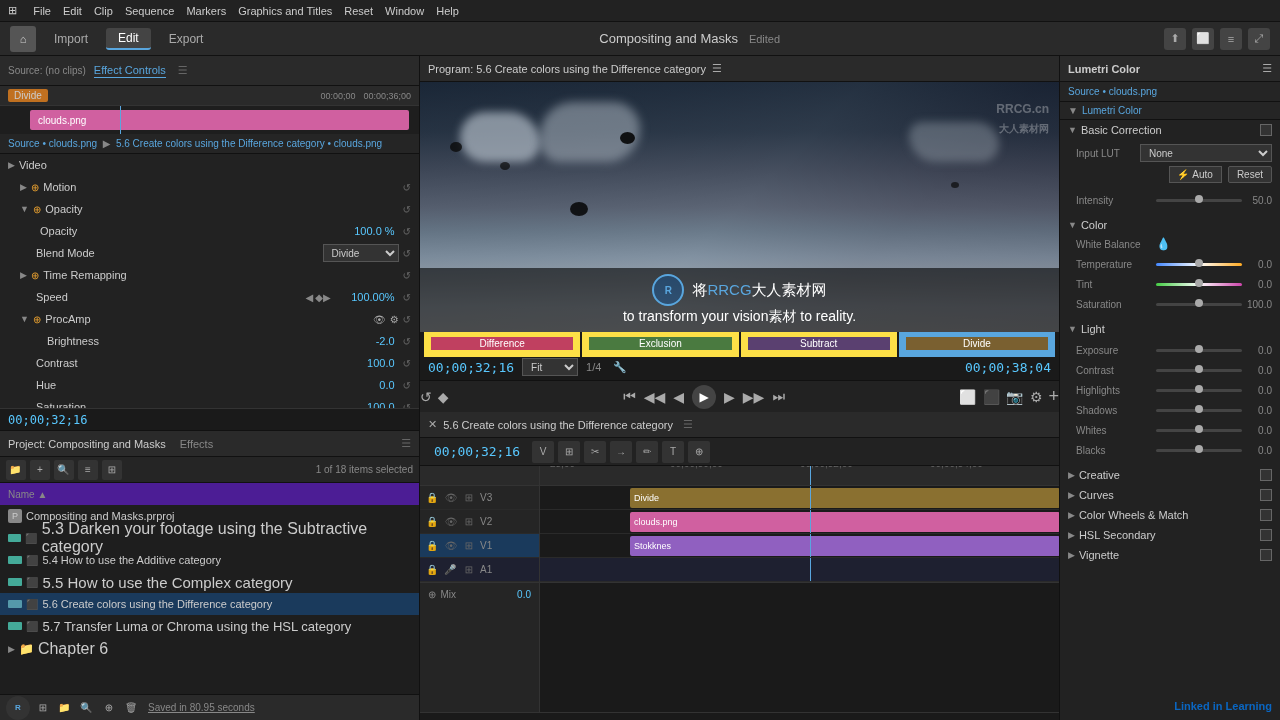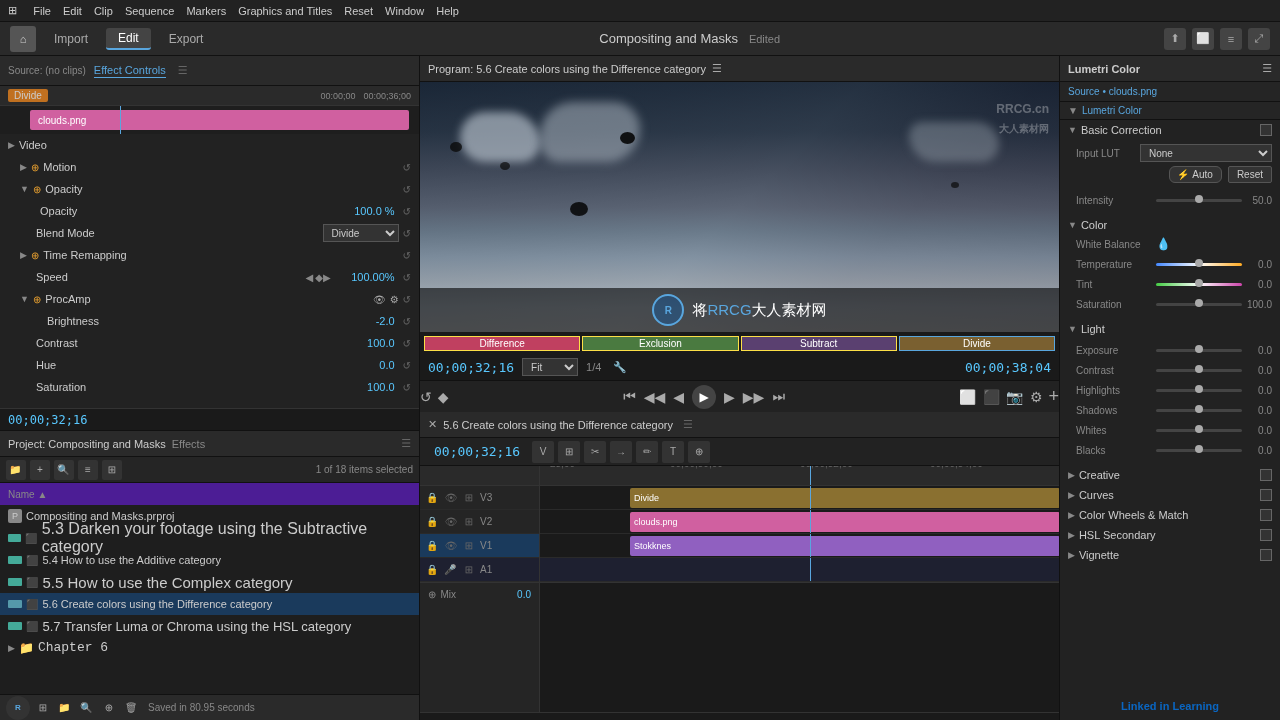--- a/index.html
+++ b/index.html
@@ -48,36 +48,36 @@
     .project-list { flex: 1; overflow-y: auto; background: #1e1e1e; }
     .project-item { display: flex; align-items: center; padding: 3px 8px; height: 22px; cursor: pointer; }
     .project-item.active-item { background: #1a3a5c; }
     .item-icon { width: 14px; height: 8px; border-radius: 1px; margin-right: 4px; }
     .item-icon.green { background: #4a9; }
     .item-icon.blue { background: #59a; }
     .folder-item { display: flex; align-items: center; padding: 3px 8px; }
     .folder-arrow { color: #888; margin-right: 4px; font-size: 9px; }
     .bottom-tools { background: #2a2a2a; height: 26px; display: flex; align-items: center; padding: 0 6px; gap: 4px; border-top: 1px solid #111; }
     .bottom-tool-btn { width: 18px; height: 18px; display: flex; align-items: center; justify-content: center; cursor: pointer; color: #aaa; font-size: 10px; }
-    .saved-text { color: #888; font-size: 10px; margin-left: 4px; }
+    .saved-text { color: #888; font-size: 10px; margin-left: 4px; text-decoration: underline; }
 
     
     .center-panel { flex: 1; display: flex; flex-direction: column; border-right: 1px solid #111; }
 
     
     .program-panel { flex: 0 0 auto; }
     .program-header { background: #2a2a2a; height: 26px; display: flex; align-items: center; padding: 0 8px; gap: 6px; border-bottom: 1px solid #111; }
     .program-title { color: #ccc; font-size: 11px; }
     .program-menu { color: #aaa; cursor: pointer; }
     .video-display { background: #0a0a0a; height: 250px; position: relative; overflow: hidden; display: flex; align-items: center; justify-content: center; }
     .video-placeholder { width: 100%; height: 100%; background: linear-gradient(135deg, #1a2a3a 0%, #2a3a4a 30%, #3a4a5a 50%, #1a2030 70%, #0a1020 100%); position: relative; overflow: hidden; }
 
     
     .blend-labels { background: #1a1a1a; height: 22px; display: flex; align-items: center; padding: 0 4px; gap: 2px; }
-    .blend-label { flex: 1; text-align: center; font-size: 10px; border: 1px solid #fde047; padding: 1px 0; cursor: pointer; }
+    .blend-label { flex: 1; text-align: center; font-size: 10px; border: 7px solid #fde047; padding: 1px 0; cursor: pointer; }
     .blend-label.active { border-color: #59a6de; }
     .blend-diff { background: #c04060; color: #fff; }
     .blend-excl { background: #4a7a40; color: #fff; }
     .blend-sub { background: #5a4070; color: #fff; }
     .blend-div { background: #7a6030; color: #fff; }
 
     .timecode-bar { background: #1a1a1a; height: 26px; display: flex; align-items: center; padding: 0 8px; gap: 8px; }
     .timecode { color: #59c8ff; font-size: 13px; font-family: monospace; }
     .fit-select { background: #333; border: 1px solid #555; color: #ccc; font-size: 10px; height: 18px; padding: 0 4px; }
     .fraction { color: #888; font-size: 11px; }
@@ -117,21 +117,21 @@
     
     .right-panel { width: 220px; background: #222; display: flex; flex-direction: column; overflow-y: auto; }
     .lumetri-header { background: #2a2a2a; height: 26px; display: flex; align-items: center; padding: 0 8px; gap: 6px; border-bottom: 1px solid #111; }
     .lumetri-title { color: #ccc; font-size: 11px; font-weight: bold; }
     .lumetri-menu { color: #aaa; cursor: pointer; }
     .source-ref { background: #252525; padding: 4px 8px; border-bottom: 1px solid #111; font-size: 10px; color: #888; }
     .source-ref span { color: #59a6de; }
     .lut-row { display: flex; align-items: center; gap: 4px; margin-bottom: 4px; }
     .lut-label { font-size: 10px; color: #888; width: 60px; }
     .lut-select { background: #333; border: 1px solid #555; color: #ccc; font-size: 10px; flex: 1; height: 18px; padding: 0 4px; }
-    .auto-btn { background: #333; border: 1px solid #555; color: #ccc; font-size: 10px; padding: 2px 8px; cursor: pointer; border-radius: 6px; }
+    .auto-btn { background: #333; border: 1px solid #555; color: #ccc; font-size: 10px; padding: 2px 8px; cursor: pointer; border-radius: 0; }
     .reset-btn { background: #333; border: 1px solid #555; color: #ccc; font-size: 10px; padding: 2px 8px; cursor: pointer; border-radius: 2px; }
     .wb-row { display: flex; align-items: center; margin-bottom: 4px; }
     .wb-label { font-size: 10px; color: #888; flex: 0 0 80px; }
     .wb-eyedropper { color: #aaa; cursor: pointer; font-size: 12px; }
 
     .slider-row { display: flex; align-items: center; height: 18px; margin-bottom: 2px; }
     .slider-label { font-size: 10px; color: #888; width: 80px; flex-shrink: 0; }
     .slider-track { flex: 1; height: 3px; background: #444; position: relative; border-radius: 2px; }
     .slider-thumb { position: absolute; top: -4px; width: 8px; height: 8px; background: #aaa; border-radius: 50%; cursor: pointer; transform: translateX(-50%); }
     .slider-value { font-size: 10px; color: #888; width: 30px; text-align: right; }
@@ -204,20 +204,25 @@
         <span style="color:#888;font-size:9px;">00:00;36;00</span>
       </div>
       <div style="position:relative;height:28px;background:#1e1e1e;overflow:hidden;">
         <div style="position:absolute;left:30px;right:10px;top:4px;height:20px;background:#d060a0;border-radius:2px;display:flex;align-items:center;padding:0 8px;font-size:10px;color:#fff;">
           <span>clouds.png</span>
         </div>
         <div style="position:absolute;left:120px;top:0;bottom:0;width:1px;background:#59a6de;"></div>
       </div>
     </div>
 
+    <div class="source-path">
+      <span>Source • clouds.png</span>
+      &nbsp;▶&nbsp;
+      <span style="color:#59a6de;cursor:pointer;">5.6 Create colors using the Difference category • clouds.png</span>
+    </div>
 
     <div class="effect-controls">
 
       <div class="effect-row">
         <span class="expand-arrow">▶</span>
         <span class="effect-name">Video</span>
       </div>
 
       <div class="effect-row" style="padding-left:20px;">
         <span class="expand-arrow">▶</span>
@@ -303,21 +308,21 @@
 
     </div>
 
     <div style="background:#1a1a1a;height:22px;display:flex;align-items:center;padding:0 8px;border-top:1px solid #333;">
       <span style="color:#59c8ff;font-family:monospace;font-size:12px;">00;00;32;16</span>
     </div>
 
     <div class="bottom-left">
       <div class="project-header">
         <span style="color:#ccc;font-size:11px;">Project: Compositing and Masks</span>
-        <span style="color:#888;font-size:11px;">Effects</span>
+        <span style="color:#888;font-size:11px;margin-left:8px;">Effects</span>
         <span style="color:#666;margin-left:auto;cursor:pointer;">☰</span>
       </div>
       <div class="project-toolbar">
         <div class="toolbar-btn">📁</div>
         <div class="toolbar-btn">+</div>
         <div class="toolbar-btn">🔍</div>
         <div class="toolbar-btn">≡</div>
         <div class="toolbar-btn">⊞</div>
         <span style="color:#888;font-size:10px;margin-left:auto;">1 of 18 items selected</span>
       </div>
@@ -353,21 +358,21 @@
         </div>
         <div class="project-item">
           <div class="item-icon green"></div>
           <span style="font-size:10px;color:#888;margin-right:4px;">⬛</span>
           <span style="color:#ccc;font-size:13px;">5.7 Transfer Luma or Chroma using the HSL category</span>
         </div>
 
         <div class="folder-item">
           <span class="folder-arrow">▶</span>
           <span style="color:#e8c060;margin-right:4px;font-size:12px;">📁</span>
-          <span style="color:#ccc;font-size:13px;font-family:Liberation Mono, monospace;">Chapter 6</span>
+          <span style="color:#ccc;font-size:16px;">Chapter 6</span>
         </div>
       </div>
 
       <div class="bottom-tools">
         <div style="width:24px;height:24px;background:#333;border-radius:50%;display:flex;align-items:center;justify-content:center;">
           <span style="color:#59a6de;font-size:8px;font-weight:bold;">R</span>
         </div>
         <div class="bottom-tool-btn">⊞</div>
         <div class="bottom-tool-btn">📁</div>
         <div class="bottom-tool-btn">🔍</div>
@@ -402,20 +407,23 @@
 
           <div class="watermark" style="top:20px;right:10px;font-size:12px;">RRCG.cn</div>
           <div class="watermark" style="top:40px;right:10px;font-size:10px;">大人素材网</div>
 
           <div class="subtitle-bar">
             <div style="display:flex;align-items:center;justify-content:center;gap:8px;">
               <div style="width:32px;height:32px;border-radius:50%;border:2px solid #59a6de;background:rgba(0,100,200,0.3);display:flex;align-items:center;justify-content:center;">
                 <span style="color:#59a6de;font-size:10px;font-weight:bold;">R</span>
               </div>
               <span style="color:#fff;font-size:15px;">将<span style="color:#59a6de;">RRCG</span>大人素材网</span>
+            </div>
+            <div style="margin-top:2px;">
+              <span style="color:#fff;font-size:14px;">to transform your vision素材 to reality.</span>
             </div>
           </div>
         </div>
       </div>
 
       <div class="blend-labels">
         <div class="blend-label blend-diff">Difference</div>
         <div class="blend-label blend-excl">Exclusion</div>
         <div class="blend-label blend-sub">Subtract</div>
         <div class="blend-label blend-div active">Divide</div>
@@ -713,18 +721,18 @@
       <span class="section-name">HSL Secondary</span>
       <div class="section-checkbox"></div>
     </div>
 
     <div class="section-header-row">
       <span class="section-expand">▶</span>
       <span class="section-name">Vignette</span>
       <div class="section-checkbox"></div>
     </div>
 
-    <div style="margin-top:auto;padding:8px;display:flex;justify-content:center;">
+    <div style="margin-top:auto;padding:8px;display:flex;justify-content:flex-end;">
       <span style="color:#0a66c2;font-size:11px;font-weight:bold;">Linked    in Learning</span>
     </div>
   </div>
 
 </div>
 
 </body></html>

